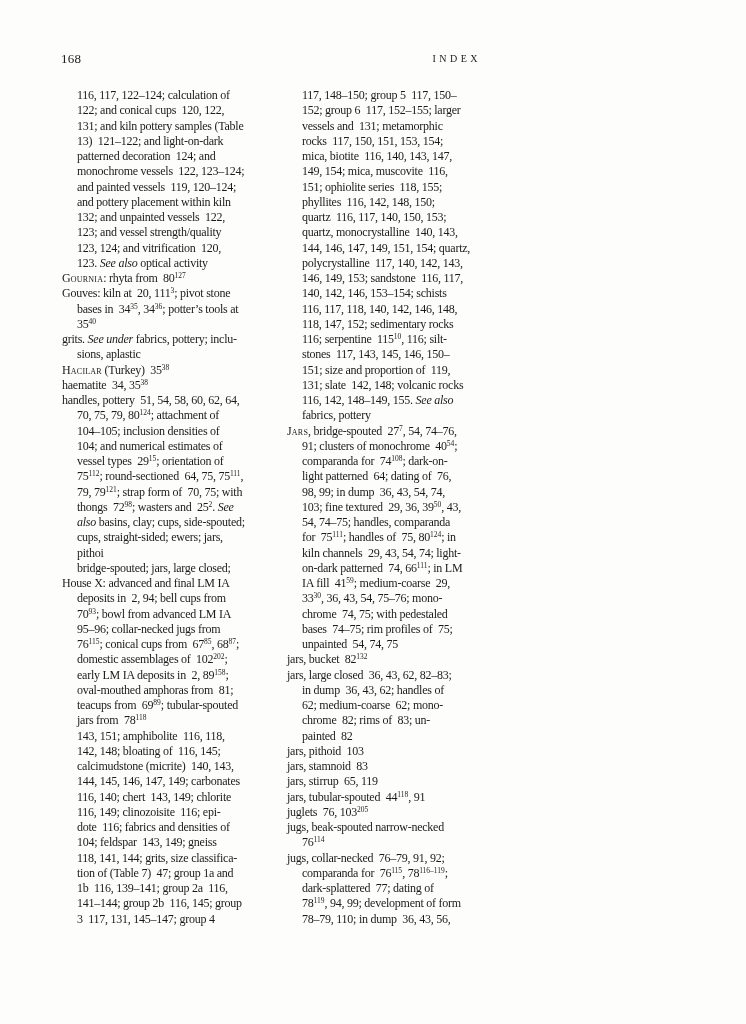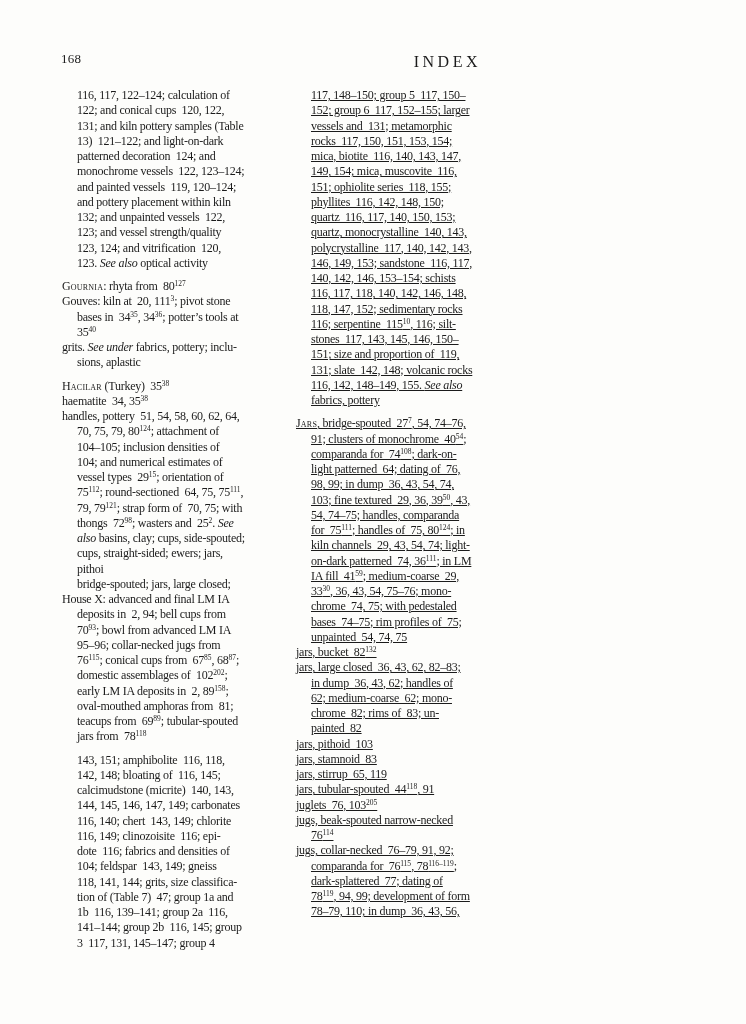--- a/index.html
+++ b/index.html
@@ -23,33 +23,33 @@
     top: 51px;
     font-size: 13px;
     letter-spacing: 0.3px;
   }
   .runhead {
     position: absolute;
     left: 0;
     top: 53px;
     width: 481px;
     text-align: right;
-    font-size: 16px;
+    font-size: 10px;
     letter-spacing: 3.5px;
     font-variant: small-caps;
     text-transform: uppercase;
   }
   .col {
     position: absolute;
     top: 88px;
   }
   .col-left  { left: 62px;  width: 216px; }
-  .col-right { left: 296px; width: 202px; text-decoration: underline; }
+  .col-right { left: 287px; width: 202px; }
   .entry { margin: 0; }
-  .entry.gap { margin-top: 8px; }
+  .entry.gap { }
   .line {
     height: 15.25px;
     line-height: 15.25px;
     font-size: 12px;
     letter-spacing: -0.25px;
     white-space: pre;
   }
   .line.ind { padding-left: 15px; }
   .i  { font-style: italic; }
   .sc { font-variant: small-caps; letter-spacing: 0.2px; }
@@ -147,20 +147,21 @@
         <div class="line ind"><span>117, 148–150; group 5  117, 150–</span></div>
         <div class="line ind"><span>152; group 6  117, 152–155; larger</span></div>
         <div class="line ind"><span>vessels and  131; metamorphic</span></div>
         <div class="line ind"><span>rocks  117, 150, 151, 153, 154;</span></div>
         <div class="line ind"><span>mica, biotite  116, 140, 143, 147,</span></div>
         <div class="line ind"><span>149, 154; mica, muscovite  116,</span></div>
         <div class="line ind"><span>151; ophiolite series  118, 155;</span></div>
         <div class="line ind"><span>phyllites  116, 142, 148, 150;</span></div>
         <div class="line ind"><span>quartz  116, 117, 140, 150, 153;</span></div>
         <div class="line ind"><span>quartz, monocrystalline  140, 143,</span></div>
+        <div class="line ind"><span>144, 146, 147, 149, 151, 154; quartz,</span></div>
         <div class="line ind"><span>polycrystalline  117, 140, 142, 143,</span></div>
         <div class="line ind"><span>146, 149, 153; sandstone  116, 117,</span></div>
         <div class="line ind"><span>140, 142, 146, 153–154; schists</span></div>
         <div class="line ind"><span>116, 117, 118, 140, 142, 146, 148,</span></div>
         <div class="line ind"><span>118, 147, 152; sedimentary rocks</span></div>
         <div class="line ind"><span>116; serpentine  115</span><span class="sup">10</span><span>, 116; silt-</span></div>
         <div class="line ind"><span>stones  117, 143, 145, 146, 150–</span></div>
         <div class="line ind"><span>151; size and proportion of  119,</span></div>
         <div class="line ind"><span>131; slate  142, 148; volcanic rocks</span></div>
         <div class="line ind"><span>116, 142, 148–149, 155. </span><span class="i">See also</span></div>
@@ -169,21 +170,21 @@
       <div class="entry gap">
         <div class="line"><span class="sc">Jars</span><span>, bridge-spouted  27</span><span class="sup">7</span><span>, 54, 74–76,</span></div>
         <div class="line ind"><span>91; clusters of monochrome  40</span><span class="sup">54</span><span>;</span></div>
         <div class="line ind"><span>comparanda for  74</span><span class="sup">108</span><span>; dark-on-</span></div>
         <div class="line ind"><span>light patterned  64; dating of  76,</span></div>
         <div class="line ind"><span>98, 99; in dump  36, 43, 54, 74,</span></div>
         <div class="line ind"><span>103; fine textured  29, 36, 39</span><span class="sup">50</span><span>, 43,</span></div>
         <div class="line ind"><span>54, 74–75; handles, comparanda</span></div>
         <div class="line ind"><span>for  75</span><span class="sup">111</span><span>; handles of  75, 80</span><span class="sup">124</span><span>; in</span></div>
         <div class="line ind"><span>kiln channels  29, 43, 54, 74; light-</span></div>
-        <div class="line ind"><span>on-dark patterned  74, 36</span><span class="sup">111</span><span>; in LM</span></div>
+        <div class="line ind"><span>on-dark patterned  74, 66</span><span class="sup">111</span><span>; in LM</span></div>
         <div class="line ind"><span>IA fill  41</span><span class="sup">59</span><span>; medium-coarse  29,</span></div>
         <div class="line ind"><span>33</span><span class="sup">30</span><span>, 36, 43, 54, 75–76; mono-</span></div>
         <div class="line ind"><span>chrome  74, 75; with pedestaled</span></div>
         <div class="line ind"><span>bases  74–75; rim profiles of  75;</span></div>
         <div class="line ind"><span>unpainted  54, 74, 75</span></div>
       </div>
       <div class="entry">
         <div class="line"><span>jars, bucket  82</span><span class="sup">132</span></div>
       </div>
       <div class="entry">

